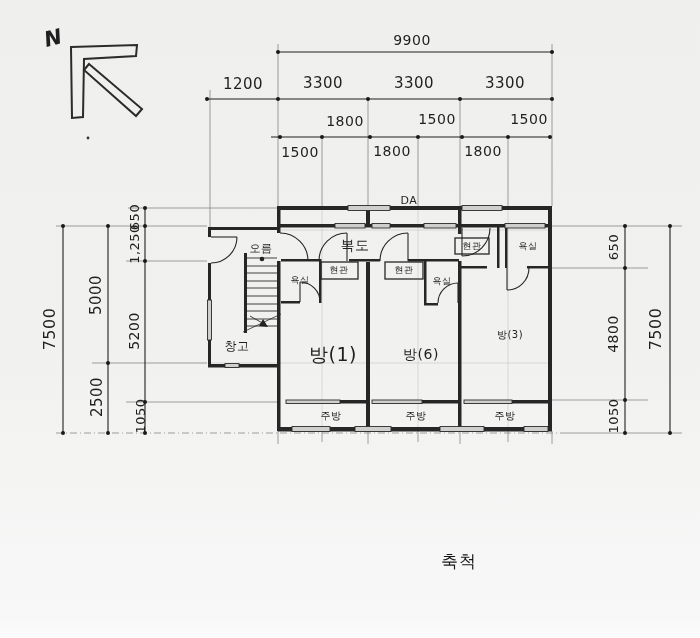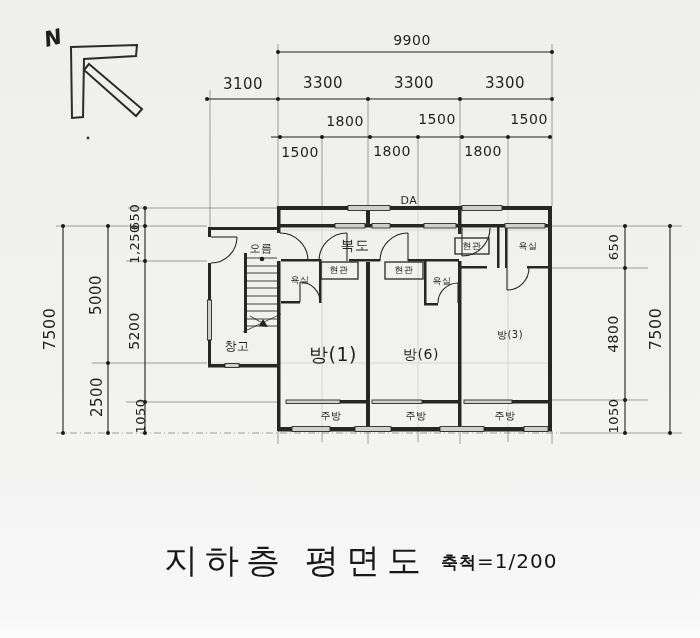--- a/index.html
+++ b/index.html
@@ -8,21 +8,21 @@
     position:relative;width:700px;height:638px;overflow:hidden;
     background:linear-gradient(180deg,#eff0ee 0%,#f1f2f0 55%,#f7f8f7 97%,#fbfbfb 100%);
     font-family:"DejaVu Sans","Liberation Sans",sans-serif;color:#1f1f1f;
   }
   .lin{position:absolute;inset:0;}
   .lbl{position:absolute;transform:translate(-50%,-50%);white-space:nowrap;line-height:1;letter-spacing:0.5px;}
   .rot{transform:translate(-50%,-50%) rotate(-90deg);}
   .b{font-weight:400;}
   .title{position:absolute;transform:translate(-50%,-50%);white-space:nowrap;letter-spacing:7px;font-size:34px;color:#181818;}
   .scale{position:absolute;left:441px;top:563px;transform:translateY(-55%);display:flex;align-items:baseline;white-space:nowrap;color:#161616;}
-  .scale .p{font-size:17px;font-weight:700;letter-spacing:1px;}
+  .scale .p{font-size:17px;font-weight:400;letter-spacing:1px;}
   .scale .v{font-size:20px;letter-spacing:1px;}
   .north-n{position:absolute;left:53px;top:38px;font-size:21px;font-style:italic;font-weight:600;transform:translate(-50%,-50%) rotate(-14deg);}
 </style>
 </head>
 <body>
 
 <div class="sheet">
 
   <svg class="lin" width="700" height="638" viewBox="0 0 700 638">
 
@@ -201,21 +201,21 @@
     <g stroke="#2b2b2b" stroke-width="2" fill="none">
       <path d="M71,47 L137,45 L136,56 L84,59 L83,117 L72,118 Z"></path>
       <path d="M89,64 L142,109 L136,116 L84,70 Z"></path>
       <circle cx="88" cy="138" r="1.4" fill="#333" stroke="none"></circle>
     </g>
   </svg>
 
   <span class="north-n">N</span>
 
   <span class="lbl" style="left:412px;top:40px;font-size:14px">9900</span>
-  <span class="lbl" style="left:243px;top:84px;font-size:15px">3100</span>
+  <span class="lbl" style="left:243px;top:84px;font-size:15px">1200</span>
   <span class="lbl" style="left:323px;top:83px;font-size:15px">3300</span>
   <span class="lbl" style="left:414px;top:83px;font-size:15px">3300</span>
   <span class="lbl" style="left:505px;top:83px;font-size:15px">3300</span>
   <span class="lbl" style="left:345px;top:121px;font-size:14px">1800</span>
   <span class="lbl" style="left:437px;top:119px;font-size:14px">1500</span>
   <span class="lbl" style="left:529px;top:119px;font-size:14px">1500</span>
   <span class="lbl" style="left:300px;top:152px;font-size:14px">1500</span>
   <span class="lbl" style="left:392px;top:151px;font-size:14px">1800</span>
   <span class="lbl" style="left:483px;top:151px;font-size:14px">1800</span>
 
@@ -242,19 +242,17 @@
   <span class="lbl b" style="left:442px;top:281px;font-size:9px">욕실</span>
   <span class="lbl b" style="left:528px;top:246px;font-size:9px">욕실</span>
   <span class="lbl b" style="left:237px;top:346px;font-size:12px">창고</span>
   <span class="lbl" style="left:333px;top:354px;font-size:19px">방(1)</span>
   <span class="lbl" style="left:421px;top:354px;font-size:14px">방(6)</span>
   <span class="lbl" style="left:510px;top:335px;font-size:10px">방(3)</span>
   <span class="lbl b" style="left:331px;top:416px;font-size:10px">주방</span>
   <span class="lbl b" style="left:416px;top:416px;font-size:10px">주방</span>
   <span class="lbl b" style="left:505px;top:416px;font-size:10px">주방</span>
 
-  <div class="title" style="left:296px;top:561px">지하층 평면도</div>
   <div class="scale">
     <span class="p">축척</span>
-    <span class="v">=1/200</span>
   </div>
 
 </div>
 
 </body></html>

